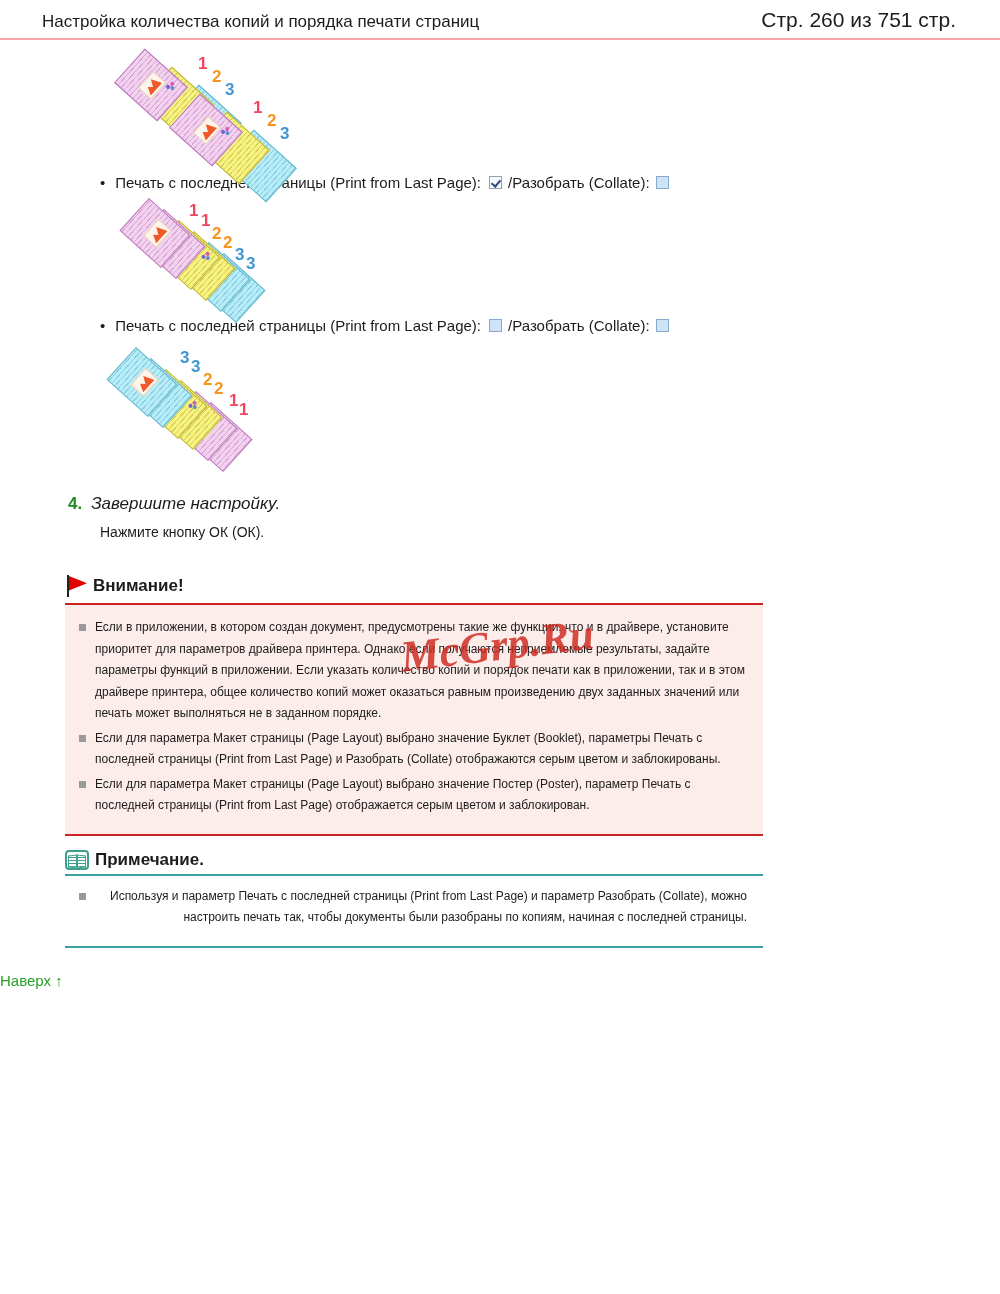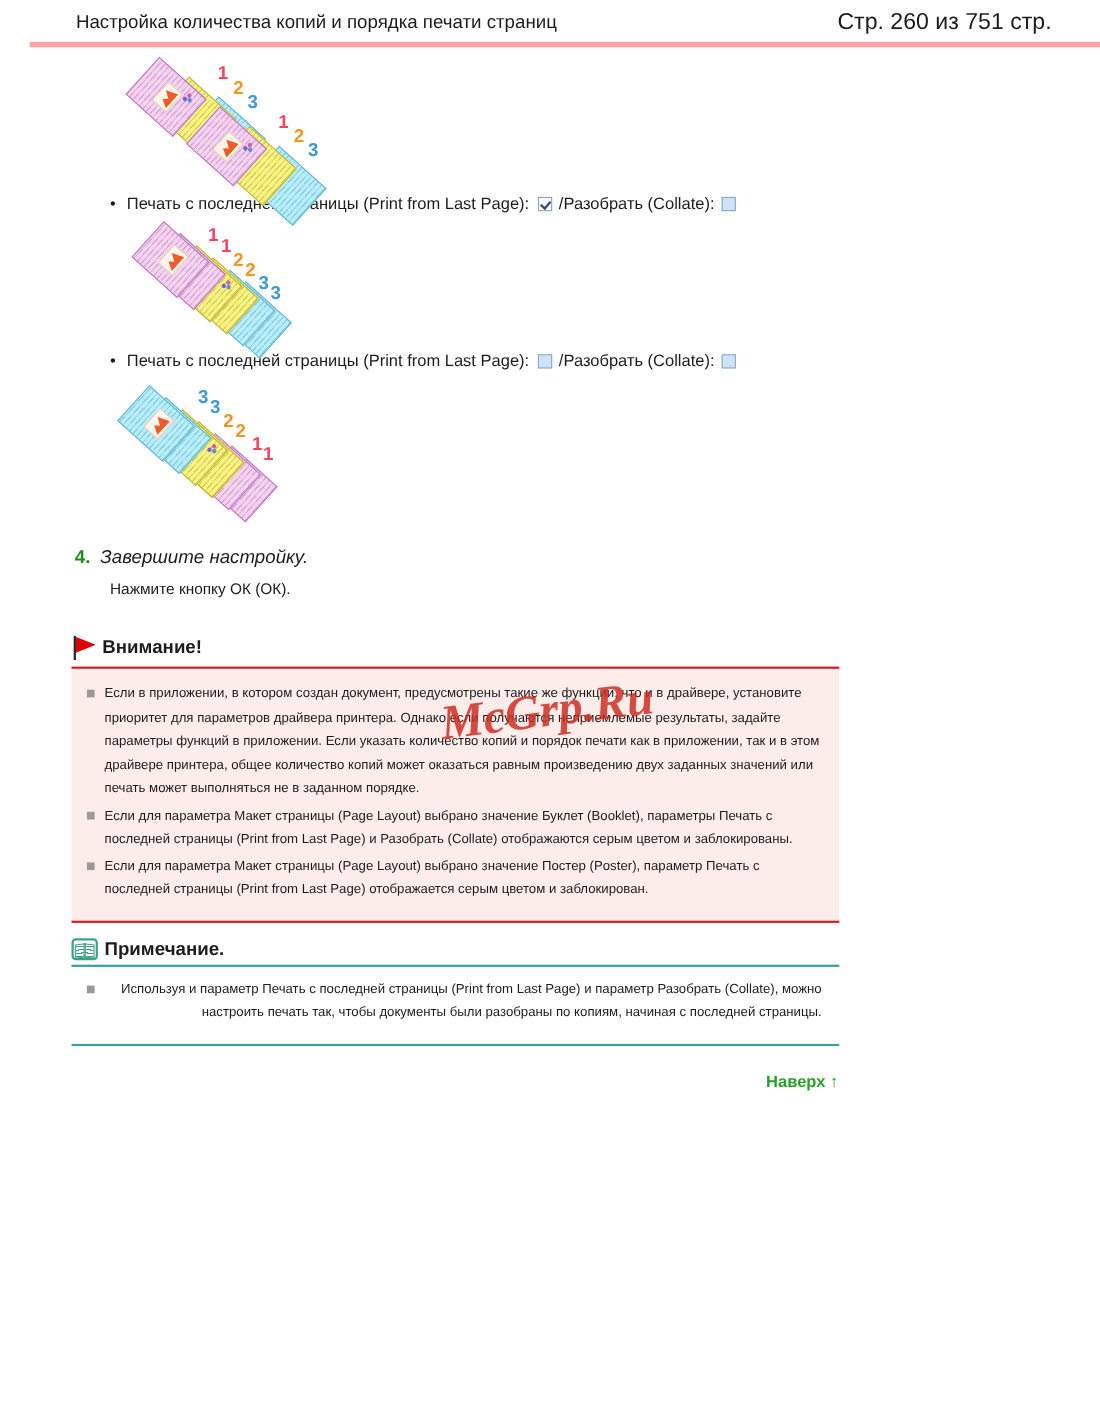--- a/index.html
+++ b/index.html
@@ -4,22 +4,22 @@
 <style>
   * { margin:0; padding:0; box-sizing:border-box; }
   html,body { background:#ffffff; }
   body {
     width:1000px; min-height:1294px; position:relative;
     font-family:"Liberation Sans", sans-serif; color:#1c1c1c;
   }
 
   
   .hdr {
-    display:flex; justify-content:space-between; align-items:center;
-    padding:8px 44px 6px 42px; border-bottom:5px solid #fca5a5;margin-left:27px;
+    display:flex; justify-content:space-between; align-items:flex-end;
+    padding:8px 44px 6px 42px; border-bottom:2px solid #fca5a5;
   }
   .hdr-title { font-size:17px; }
   .hdr-page  { font-size:21px; }
 
   
   .illus { position:relative; width:420px; }
   .illus-1 { margin:16px 0 0 118px; height:112px; }
   .illus-2 { margin:10px 0 0 125px; height:110px; }
   .illus-3 { margin:14px 0 0 112px; height:120px; }
 
@@ -130,21 +130,21 @@
 
   .note-head-wrap { margin:14px 0 0 65px; width:698px; border-bottom:2px solid #37a0a0; padding-bottom:4px; }
   .note-body {
     margin:0 0 0 65px; width:698px; padding:10px 16px 14px 14px;
     border-bottom:2px solid #37a0a0;
     text-align:right;
   }
   .note-p2 { margin-left:16px; font-size:15px; line-height:21.5px; }
 
   
-  .top-link-row { width:763px; text-align:right; margin-top:24px;font-weight:bold; }
+  .top-link-row { width:763px; margin-top:24px; }
   .top-link { color:#2aa02a; font-size:15px; text-decoration:none; cursor:pointer; }
   .top-arrow { letter-spacing:1px; }
 
   
   .watermark {
     position:absolute; left:400px; top:620px; z-index:50;
     font-family:"Liberation Serif", serif; font-style:italic; font-weight:bold;
     font-size:44px; color:rgba(204,42,30,0.83); transform:rotate(-7deg);
     pointer-events:none;
   }

